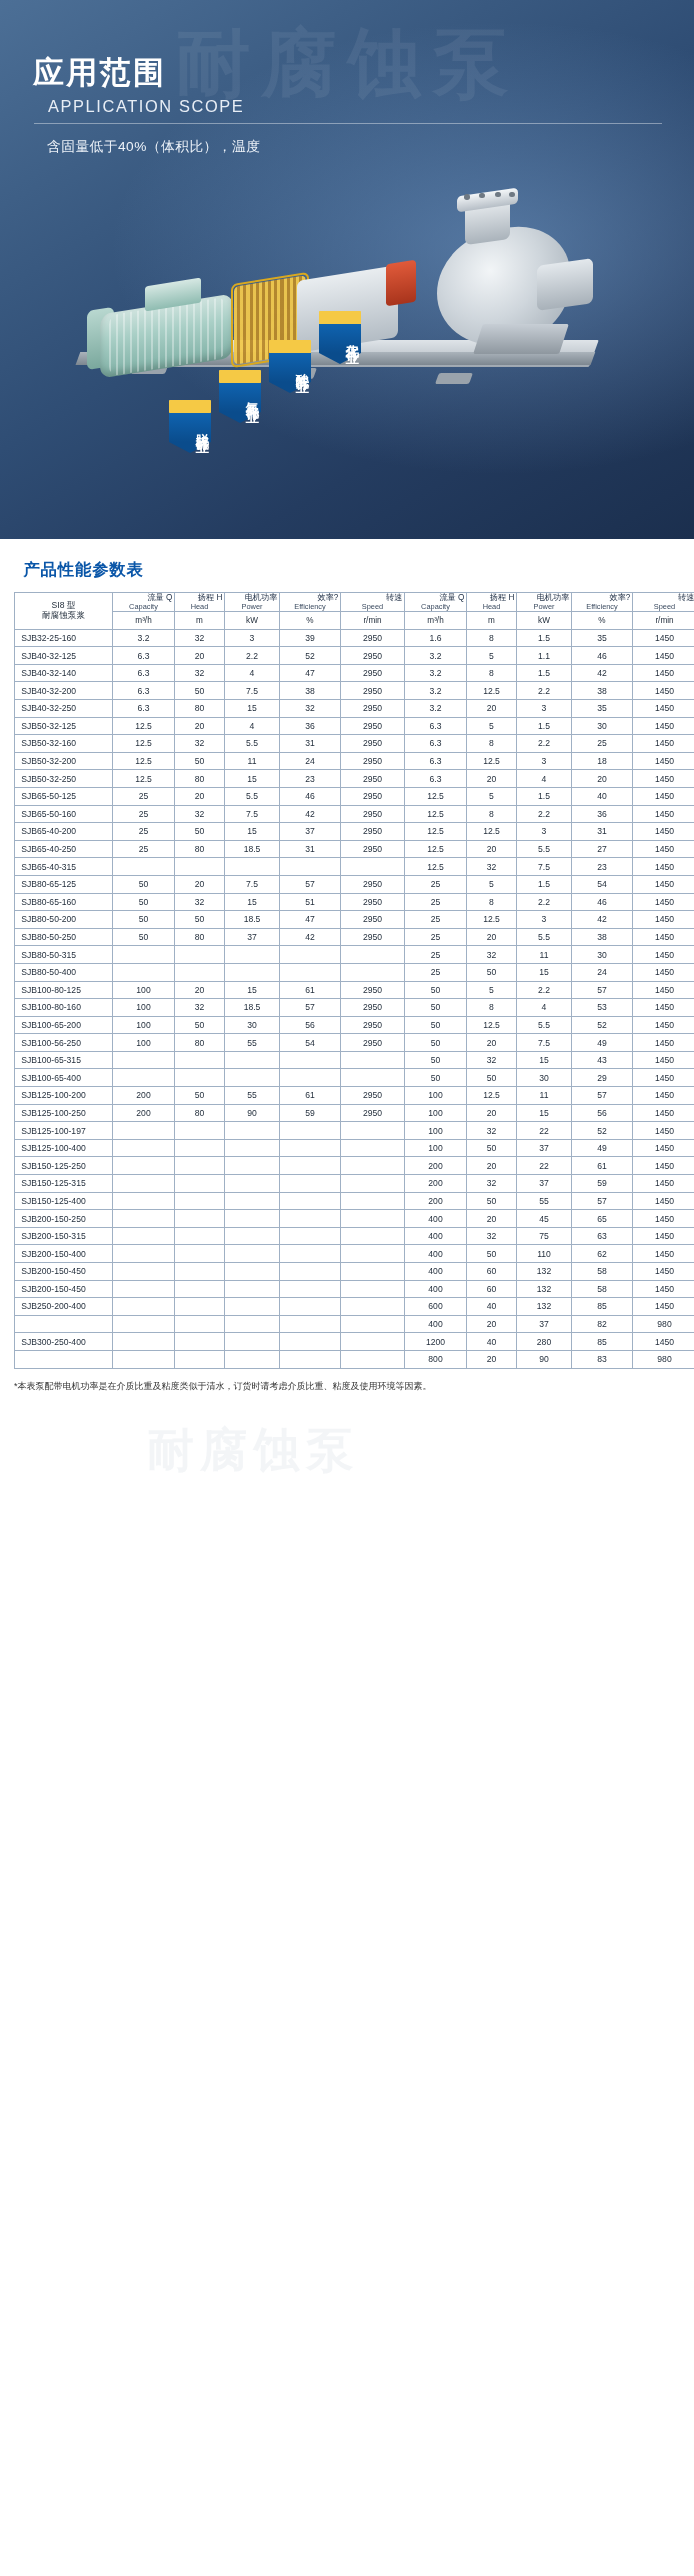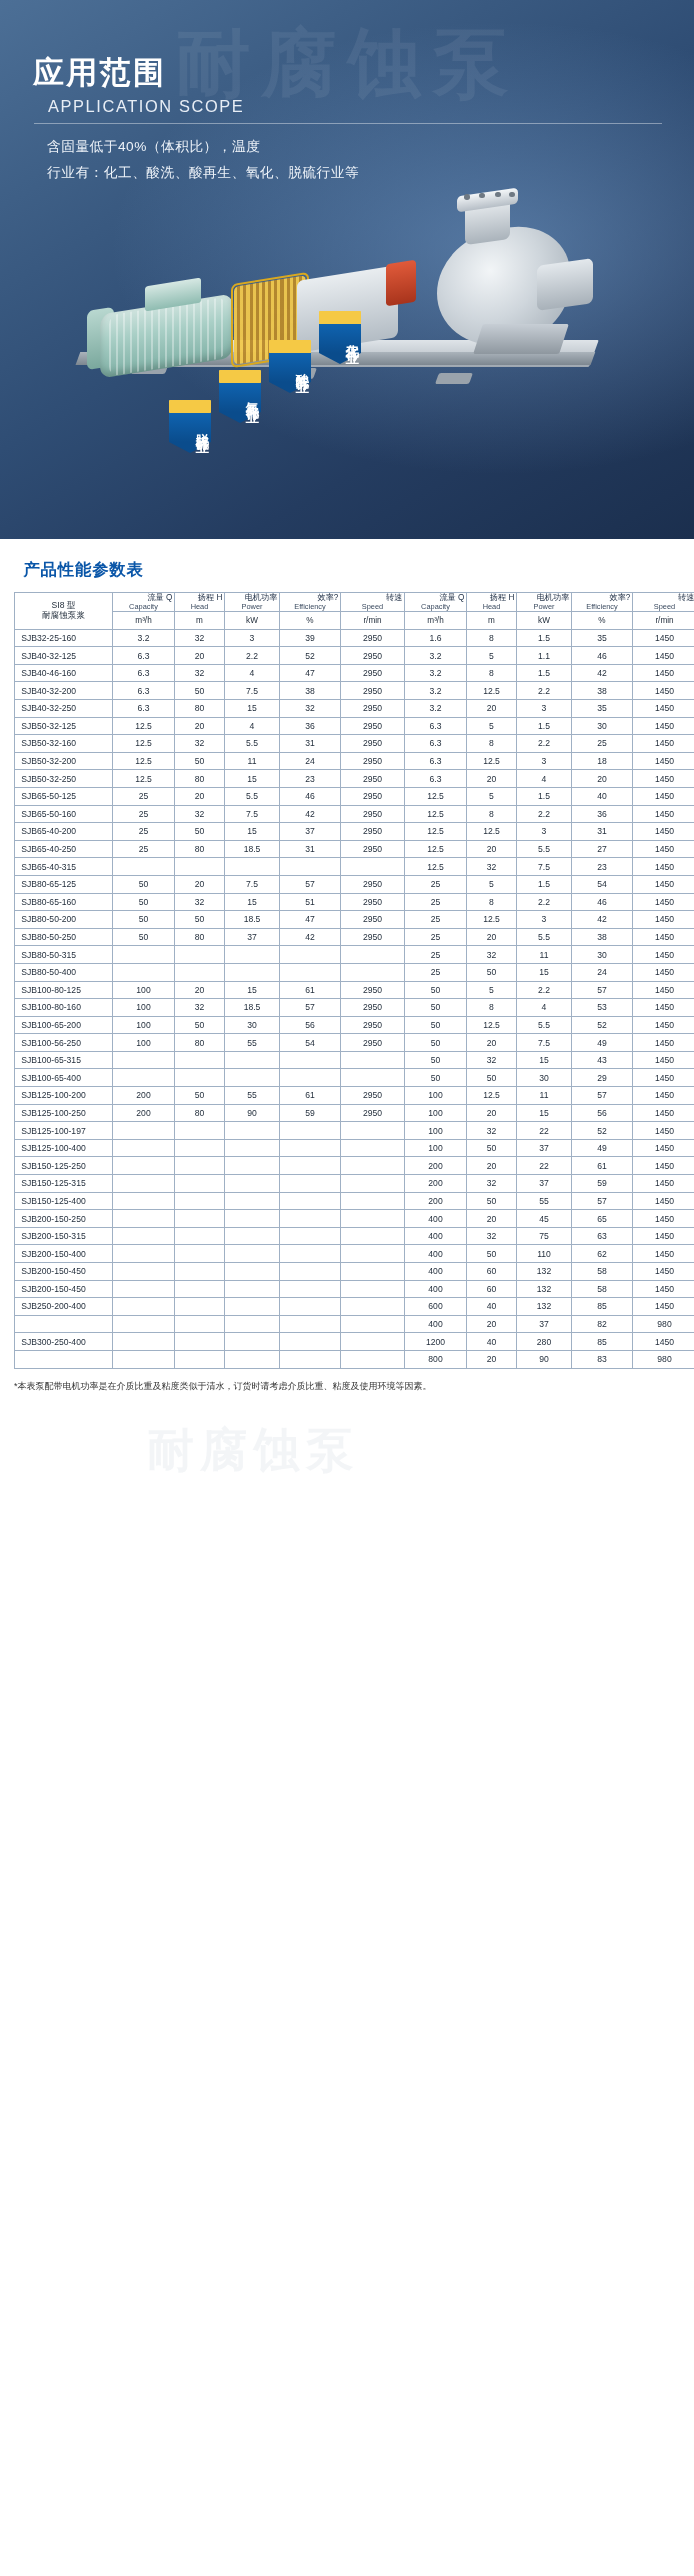--- a/index.html
+++ b/index.html
@@ -261,21 +261,20 @@
   <section class="hero">
     <div class="hero-watermark">耐腐蚀泵</div>
     <div class="hero-watermark2">腐蚀泵</div>
 
     <div class="hero-title">应用范围</div>
     <div class="hero-sub">APPLICATION SCOPE</div>
     <div class="hero-rule"></div>
 
     <div class="hero-lines">
       <div>含固量低于40%（体积比），温度</div>
-      <div>行业有：化工、酸洗、酸再生、氧化、脱硫行业等</div>
     </div>
 
     <div class="pump">
       <div class="base-slab"></div>
       <div class="base-slab2"></div>
       <div class="foot" style="left:133px; top:176px;"></div>
       <div class="foot" style="left:281px; top:181px;"></div>
       <div class="foot" style="left:437px; top:186px;"></div>
       <div class="motor-cap"></div>
       <div class="motor-body"></div>
@@ -406,21 +405,21 @@
               <td>2.2</td>
               <td>52</td>
               <td>2950</td>
               <td>3.2</td>
               <td>5</td>
               <td>1.1</td>
               <td>46</td>
               <td>1450</td>
             </tr>
             <tr>
-              <td class="row-model">SJB40-46-160</td>
+              <td class="row-model">SJB40-32-140</td>
               <td>6.3</td>
               <td>32</td>
               <td>4</td>
               <td>47</td>
               <td>2950</td>
               <td>3.2</td>
               <td>8</td>
               <td>1.5</td>
               <td>42</td>
               <td>1450</td>

